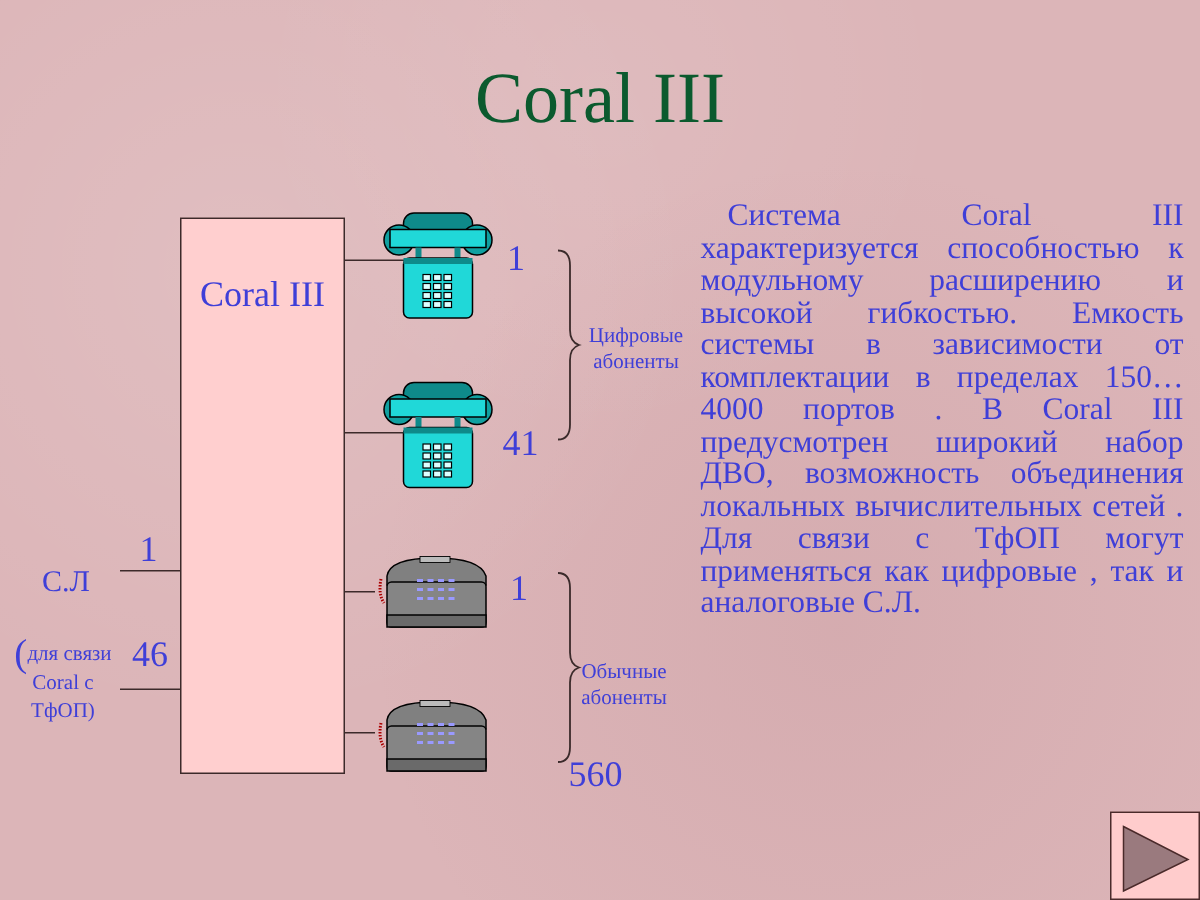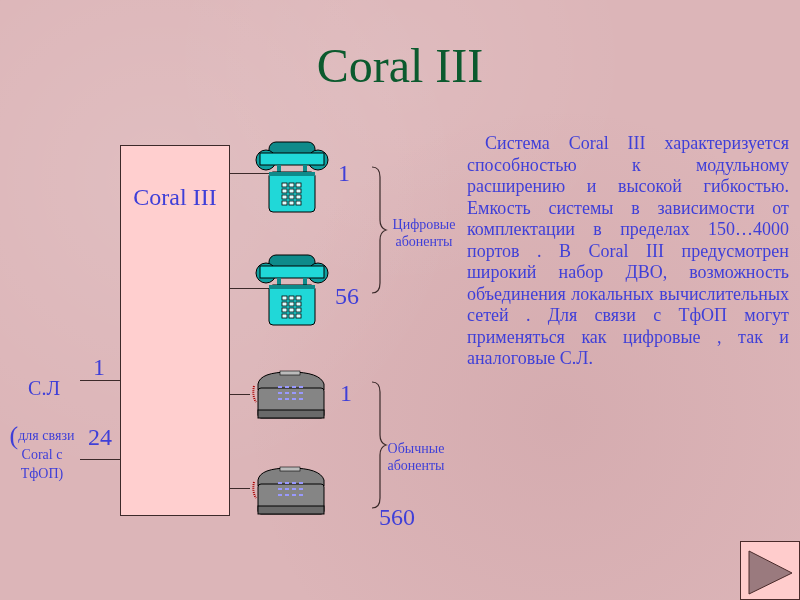--- a/index.html
+++ b/index.html
@@ -23,42 +23,42 @@
   .coral-box-label {
     position:absolute; left:0; width:108px; top:38px; text-align:center;
     color:#3f3fd8; font-size:24px;
   }
   .line { position:absolute; height:1px; background:#3c2a2a; }
   .num { position:absolute; color:#3f3fd8; font-size:24px; }
   .small { position:absolute; color:#3f3fd8; font-size:14px; text-align:center; line-height:17px; }
   .sl-label { position:absolute; color:#3f3fd8; text-align:center; }
   .desc {
     position:absolute; left:467px; top:133px; width:322px;
-    color:#3f3fd8; font-size:18px; line-height:21.5px; text-align:justify;
+    color:#3f3fd8; font-size:21px; line-height:21.5px; text-align:justify;
     text-indent:18px;
   }
   .phone { position:absolute; }
   .next-btn {
     position:absolute; left:740px; top:541px; width:60px; height:59px;
     background:#ffcccc; border:1px solid #4a2a2a; box-sizing:border-box; cursor:pointer;
   }
 </style>
 </head>
 <body>
 
 <div class="title">Coral III</div>
 
 <div class="coral-box">
   <div class="coral-box-label">Coral III</div>
 </div>
 
 <div class="line" style="left:80px; top:380px; width:40px;"></div>
 <div class="line" style="left:80px; top:459px; width:40px;"></div>
 <div class="num" style="left:93px; top:354px;">1</div>
-<div class="num" style="left:88px; top:424px;">24</div>
+<div class="num" style="left:88px; top:424px;">46</div>
 
 <div class="sl-label" style="left:4px; top:375px; width:80px;">
   <div style="font-size:20px; line-height:26px;">С.Л</div>
 </div>
 <div class="sl-label" style="left:2px; top:403px; width:80px; font-size:14px; line-height:19px;margin-top:23px;">
   <div><span style="font-size:26px; vertical-align:-4px;">(</span><span>для связи</span></div>
   <div>Coral с</div>
   <div>ТфОП)</div>
 </div>
 
@@ -153,21 +153,21 @@
       <rect x="44" y="24" width="4" height="2"></rect>
       <rect x="51" y="24" width="4" height="2"></rect>
     <rect x="30" y="30" width="4" height="2"></rect>
       <rect x="37" y="30" width="4" height="2"></rect>
       <rect x="44" y="30" width="4" height="2"></rect>
       <rect x="51" y="30" width="4" height="2"></rect>
   </g>
 </svg>
 
 <div class="num" style="left:338px; top:160px;">1</div>
-<div class="num" style="left:335px; top:283px;">56</div>
+<div class="num" style="left:335px; top:283px;">41</div>
 <div class="num" style="left:340px; top:380px;">1</div>
 <div class="num" style="left:335px; top:504px;margin-left:44px;">560</div>
 
 <svg style="position:absolute; left:370px; top:165px;" width="20" height="130" viewBox="0 0 20 130">
   <path d="M2 2 Q10 2 10 12 L10 55 Q10 63 16 65 Q10 67 10 75 L10 118 Q10 128 2 128" fill="none" stroke="#3a2a2a" stroke-width="1.2"></path>
 </svg>
 <svg style="position:absolute; left:370px; top:380px;" width="20" height="130" viewBox="0 0 20 130">
   <path d="M2 2 Q10 2 10 12 L10 55 Q10 63 16 65 Q10 67 10 75 L10 118 Q10 128 2 128" fill="none" stroke="#3a2a2a" stroke-width="1.2"></path>
 </svg>
 

